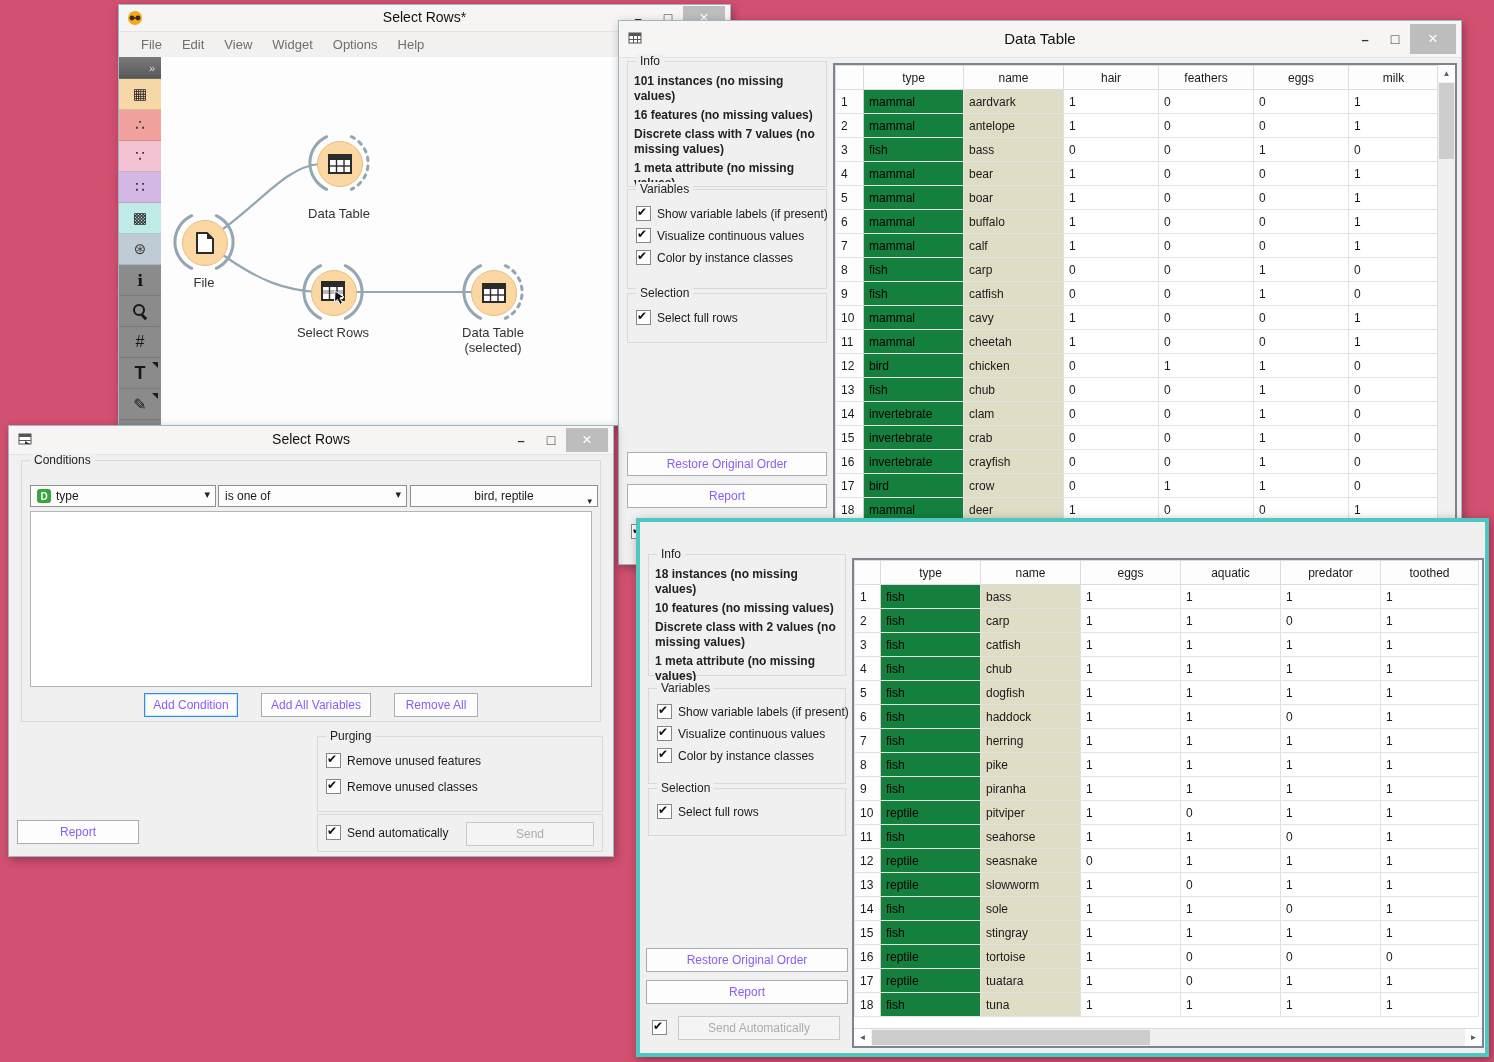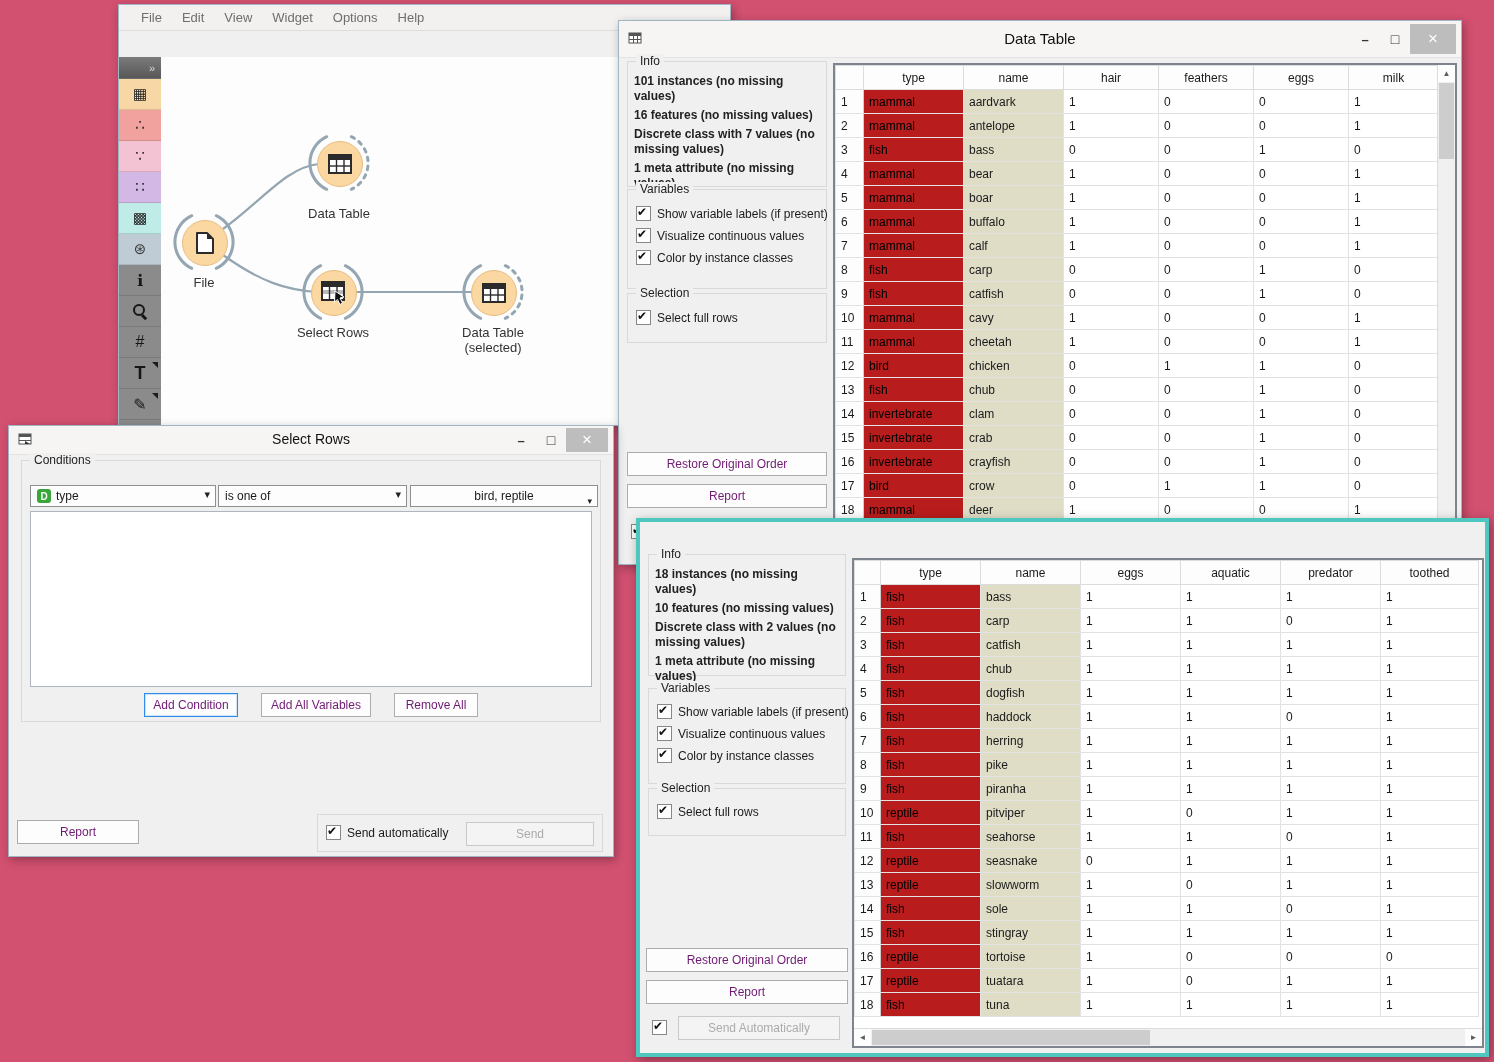--- a/index.html
+++ b/index.html
@@ -16,32 +16,32 @@
   .cap-close-gray{background:#bdbdbd;color:#fff;width:42px;height:24px;}
   .cap-close-gray::before{content:"×";font-size:17px;}
   .cap-close-red{background:#cd5254;color:#fff;width:46px;height:28px;}
   .cap-close-red::before{content:"×";font-size:17px;}
   
   .group{position:absolute;border:1px solid #d9d9d9;}
   .gtitle{position:absolute;top:-8px;left:8px;background:#f0f0f0;padding:0 4px;font-size:12px;color:#222;}
   .cbrow{position:absolute;display:flex;align-items:center;gap:6px;font-size:12px;white-space:nowrap;}
   .cb{width:13px;height:13px;background:#fff;border:1px solid #878787;position:relative;flex:none;}
   .cb.checked::after{content:"✔";position:absolute;left:0px;top:-2px;font-size:12px;color:#111;}
-  .btn{position:absolute;background:#fdfdfd;border:1px solid #acacac;font-size:12px;color:#701a75;
+  .btn{position:absolute;background:#fdfdfd;border:1px solid #acacac;font-size:12px;color:#8b5cf6;
        display:flex;align-items:center;justify-content:center;}
   .btn.disabled{color:#ababab;background:#f4f4f4;border-color:#c9c9c9;}
   .btn.focus{border-color:#2d8ceb;box-shadow:inset 0 0 0 1px #cfe4f7;}
   .infoline{font-size:12px;color:#222;margin:0 6px 4px 6px;line-height:15px;font-weight:bold;}
   
   .tframe{position:absolute;background:#fff;border:2px solid #7e848e;box-shadow:inset 0 0 0 1px #fff;}
   table.dtable{border-collapse:collapse;table-layout:fixed;font-size:12px;}
   .dtable th{font-weight:normal;height:23px;border:1px solid #dcdcdc;background:#fdfdfd;text-align:center;padding:0 4px;overflow:hidden;}
   .dtable td{height:23px;border:1px solid #e2e2e2;padding:0 5px;overflow:hidden;white-space:nowrap;}
   td.c-num{background:#fdfdfd;border-right:1px solid #cfcfcf;}
-  td.c-type{background:#b91c1c;color:#000;}
+  td.c-type{background:#15803d;color:#000;}
   td.c-name{background:#dfddc6;margin-left:32px;}
   td.c-val{background:#fff;}
   .vscroll{position:absolute;top:0;right:0;bottom:0;width:17px;background:#f0f0f0;border-left:1px solid #dcdcdc;}
   .hscroll{position:absolute;left:0;right:0;bottom:0;height:17px;background:#f0f0f0;border-top:1px solid #dcdcdc;}
   .sarrow{position:absolute;display:flex;align-items:center;justify-content:center;font-size:8px;color:#5c5c5c;background:#fdfdfd;}
   .sa-up{top:0;left:0;width:17px;height:17px;} .sa-up::before{content:"▲";}
   .sa-lf{left:0;top:0;width:17px;height:17px;} .sa-lf::before{content:"◄";}
   .sa-rt{right:0;top:0;width:17px;height:17px;} .sa-rt::before{content:"►";}
   .sthumb{position:absolute;background:#cdcdcd;}
   
@@ -81,20 +81,36 @@
   #dt2-win .ttext{color:#15201f;font-size:15px;}
   #dt2-win .cap{color:#15201f;}
   .ticon{position:absolute;left:9px;top:50%;transform:translateY(-50%);}
 </style>
 </head>
 <body>
 
 <div id="stage">
 
   <div class="win" id="main-win">
+    <div class="tbar">
+      <span class="app-logo">
+        <svg width="16" height="16">
+            <circle cx="8" cy="8" r="7" fill="#f5a81c"></circle>
+            <circle cx="5" cy="8" r="2.4" fill="#3b2c1d"></circle>
+            <circle cx="11" cy="8" r="2.4" fill="#3b2c1d"></circle>
+            <rect x="6.5" y="7.2" width="3" height="1.5" fill="#3b2c1d"></rect>
+          </svg>
+      </span>
+      <span class="ttext">Select Rows*</span>
+      <span class="caps">
+        <span class="cap cap-min"></span>
+        <span class="cap cap-max"></span>
+        <span class="cap cap-close-gray"></span>
+      </span>
+    </div>
     <div class="menubar">
       <span class="menu">File</span>
       <span class="menu">Edit</span>
       <span class="menu">View</span>
       <span class="menu">Widget</span>
       <span class="menu">Options</span>
       <span class="menu">Help</span>
     </div>
     <div class="mainbody">
       <div class="toolbox">
@@ -477,20 +493,31 @@
         <span>bird, reptile</span>
         <span class="arr" style="top:auto;bottom:0;font-size:9px">▾</span>
       </div>
       <div class="condlist" style="left:8px;top:50px;width:560px;height:174px"></div>
       <div style="position:absolute;left:0;right:0;top:232px;display:flex;justify-content:center;gap:23px">
         <div class="btn focus" style="position:static;width:92px;height:22px">Add Condition</div>
         <div class="btn" style="position:static;width:108px;height:22px">Add All Variables</div>
         <div class="btn" style="position:static;width:82px;height:22px">Remove All</div>
       </div>
     </div>
+    <div class="group" style="left:308px;top:310px;width:284px;height:74px">
+      <span class="gtitle">Purging</span>
+      <div class="cbrow" style="left:8px;top:16px">
+          <span class="cb checked"></span>
+          <span>Remove unused features</span>
+        </div>
+      <div class="cbrow" style="left:8px;top:42px">
+          <span class="cb checked"></span>
+          <span>Remove unused classes</span>
+        </div>
+    </div>
     <div class="btn" style="left:8px;top:394px;width:120px;height:22px">Report</div>
     <div class="group" style="left:308px;top:388px;width:284px;height:36px">
       <div class="cbrow" style="left:8px;top:10px">
           <span class="cb checked"></span>
           <span>Send automatically</span>
         </div>
       <div class="btn disabled" style="right:8px;top:7px;width:126px;height:22px">Send</div>
     </div>
   </div>
 

